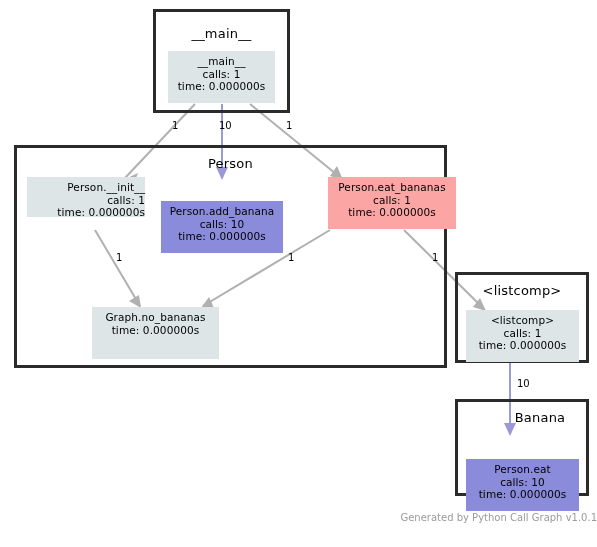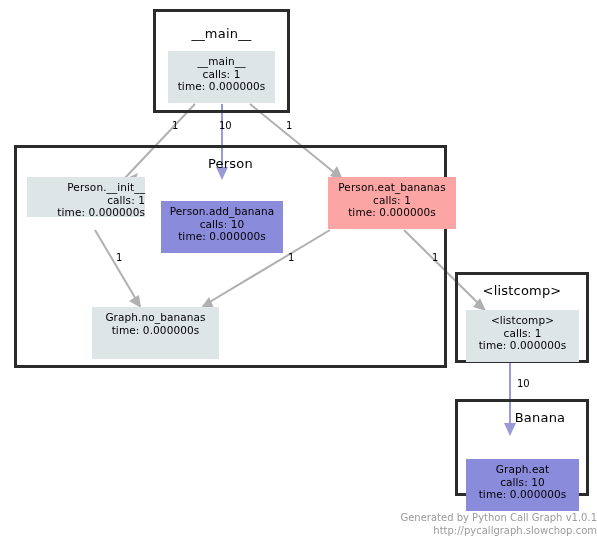--- a/index.html
+++ b/index.html
@@ -142,33 +142,32 @@
       <div class="node light" style="left: 92px; top: 307px; width: 127px; height: 52px; background: rgb(221, 229, 230);">
         <span class="nline">Graph.no_bananas</span>
         <span class="nline">time: 0.000000s</span>
       </div>
       <div class="node light" style="left: 466px; top: 310px; width: 113px; height: 52px; background: rgb(221, 229, 230);">
         <span class="nline">&lt;listcomp&gt;</span>
         <span class="nline">calls: 1</span>
         <span class="nline">time: 0.000000s</span>
       </div>
       <div class="node hot" style="left: 466px; top: 435px; width: 113px; height: 52px; background: rgb(139, 139, 220);">
-        <span class="nline">Graph.eat</span>
+        <span class="nline">Person.eat</span>
         <span class="nline">calls: 10</span>
         <span class="nline">time: 0.000000s</span>
       </div>
     </div>
   <div id="labels-layer">
       <div class="edge-label" style="left: 172px; top: 120px;">1</div>
       <div class="edge-label" style="left: 219px; top: 120px;">10</div>
       <div class="edge-label" style="left: 286px; top: 120px;">1</div>
       <div class="edge-label" style="left: 116px; top: 252px;">1</div>
       <div class="edge-label" style="left: 288px; top: 252px;">1</div>
       <div class="edge-label" style="left: 432px; top: 252px;">1</div>
       <div class="edge-label" style="left: 517px; top: 378px;">10</div>
     </div>
 
   <div class="footer" id="footer" style="top: 511px; color: rgb(155, 155, 155); text-align: right;">
     <span>Generated by Python Call Graph v1.0.1</span>
-    <span>http://pycallgraph.slowchop.com</span>
   </div>
 
 </div>
 
 </body></html>

